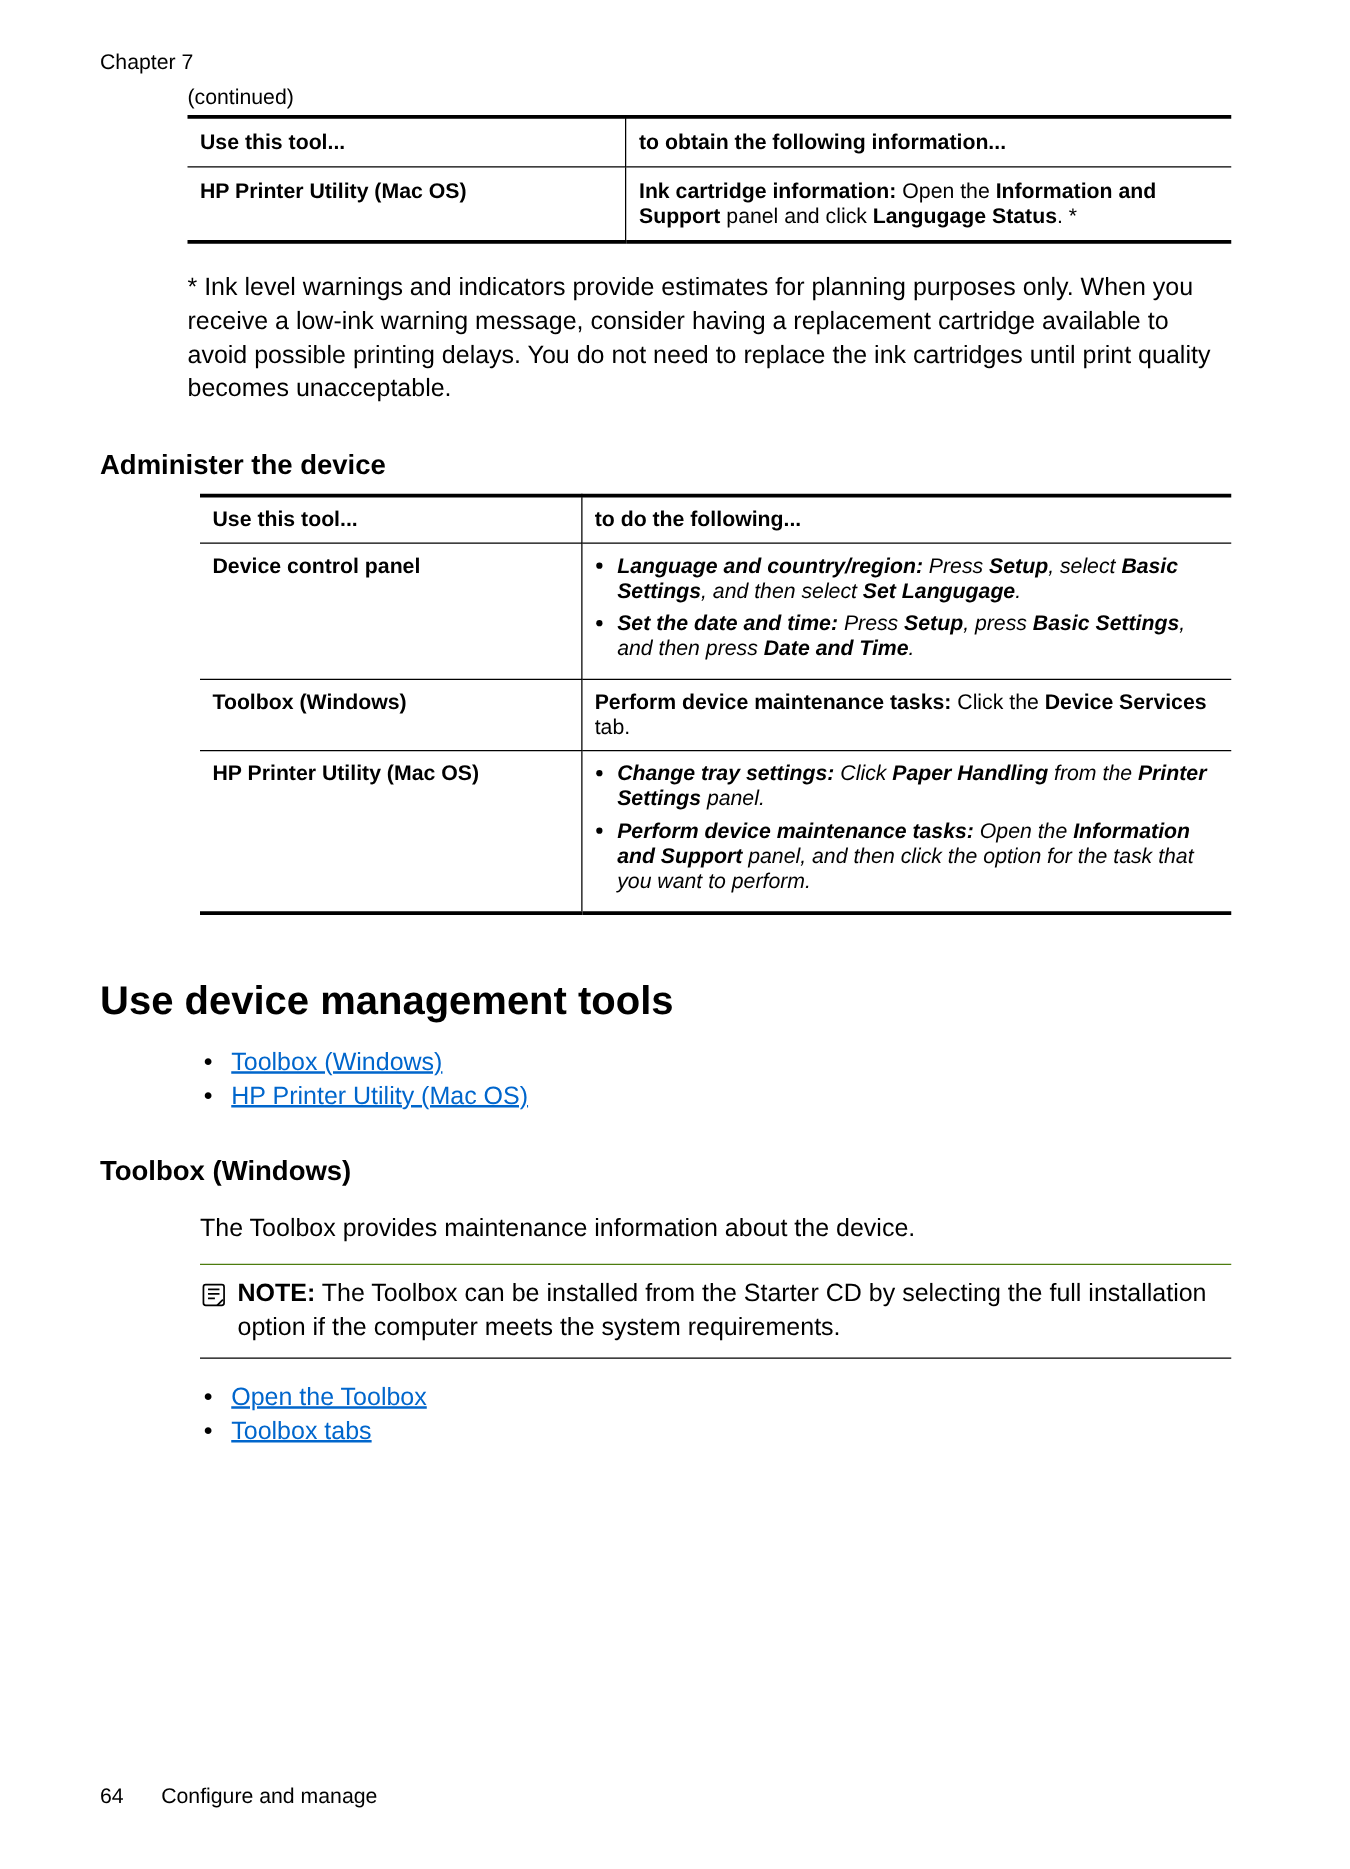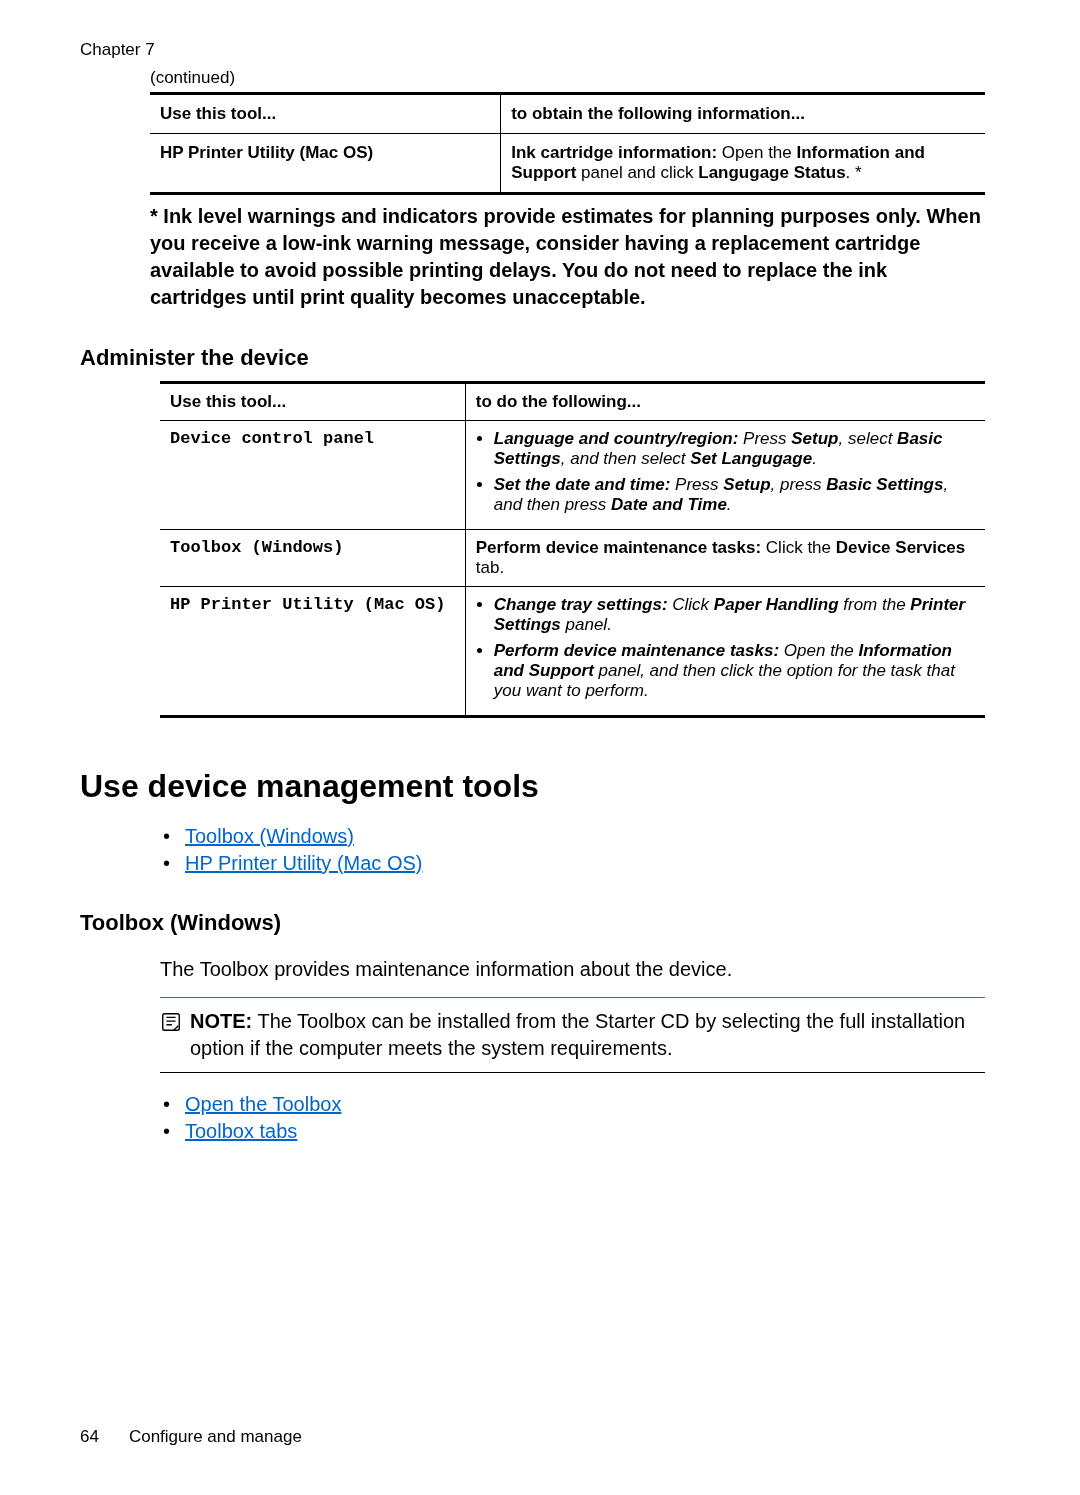--- a/index.html
+++ b/index.html
@@ -40,23 +40,22 @@
     border-bottom: 1px solid #000;
   }
   .table1 th { border-right: 1px solid #000; }
   .table1 td.left-col { border-right: 1px solid #000; font-weight: bold; width: 42%; }
   .table1 thead th { font-weight: bold; }
   .table1 tbody tr:last-child td,
   .table1 tbody tr:last-child th { border-bottom: 3px solid #000; }
   .para {
     font-size: 20px;
     margin-left: 70px;
-    margin-top: 8px;
+    margin-top: 22px;
     line-height: 1.35;
-    font-weight: bold;
   }
   .h2 {
     font-size: 22px;
     font-weight: bold;
     margin-top: 34px;
     margin-bottom: 10px;
   }
   .para2 {
     font-size: 20px;
     margin-left: 80px;
@@ -72,21 +71,21 @@
   }
   .table2 th, .table2 td {
     text-align: left;
     vertical-align: top;
     padding: 8px 10px;
     font-size: 17px;
     border-bottom: 1px solid #000;
   }
   .table2 thead th { font-weight: bold; border-right: 1px solid #000; }
   .table2 thead th:last-child { border-right: none; }
-  .table2 td.left-col { border-right: 1px solid #000; font-weight: bold; width: 37%; font-family: Liberation Mono, monospace; }
+  .table2 td.left-col { border-right: 1px solid #000; font-weight: bold; width: 37%; }
   .table2 tbody tr:last-child td { border-bottom: 3px solid #000; }
   .inner-list { margin: 0; padding-left: 18px; }
   .inner-list li { margin-bottom: 6px; font-style: italic; }
   .h1 {
     font-size: 32px;
     font-weight: bold;
     margin-top: 50px;
     margin-bottom: 15px;
   }
   .link-list {

